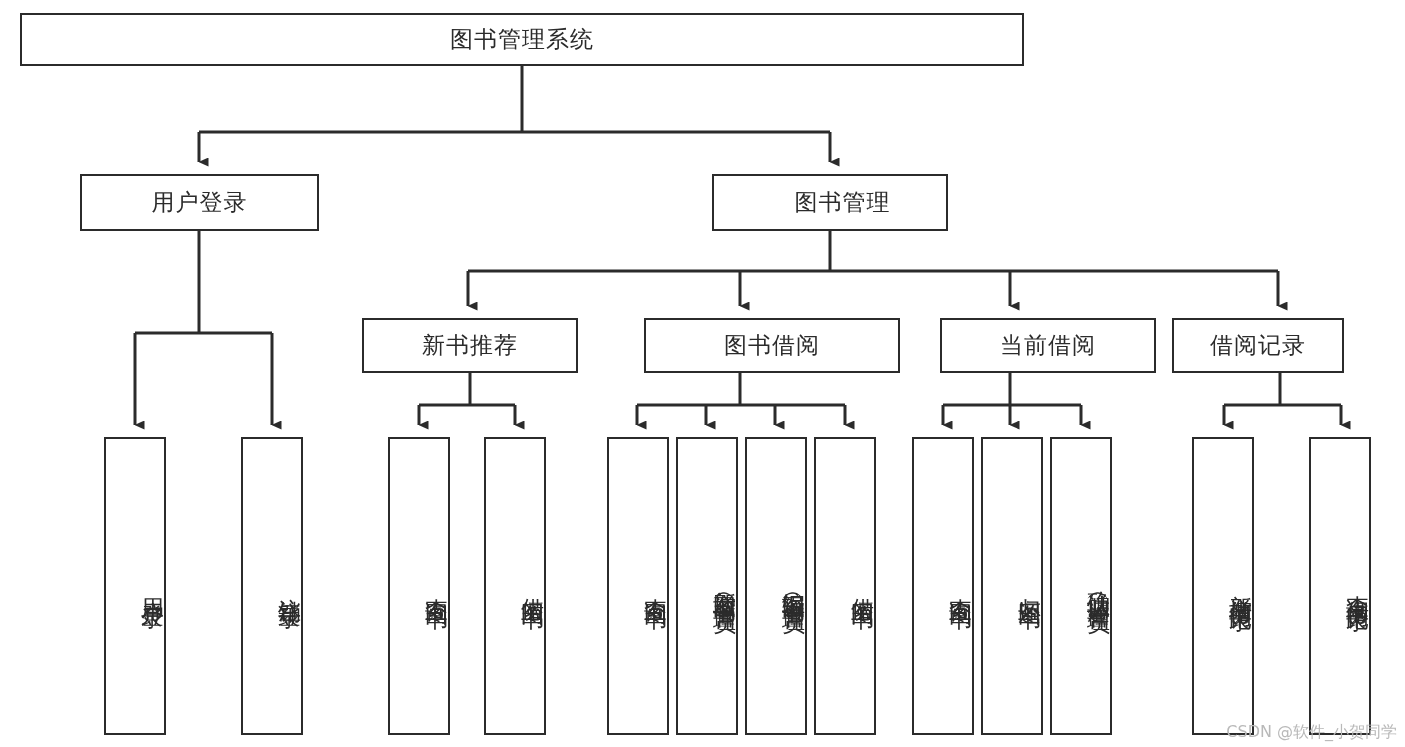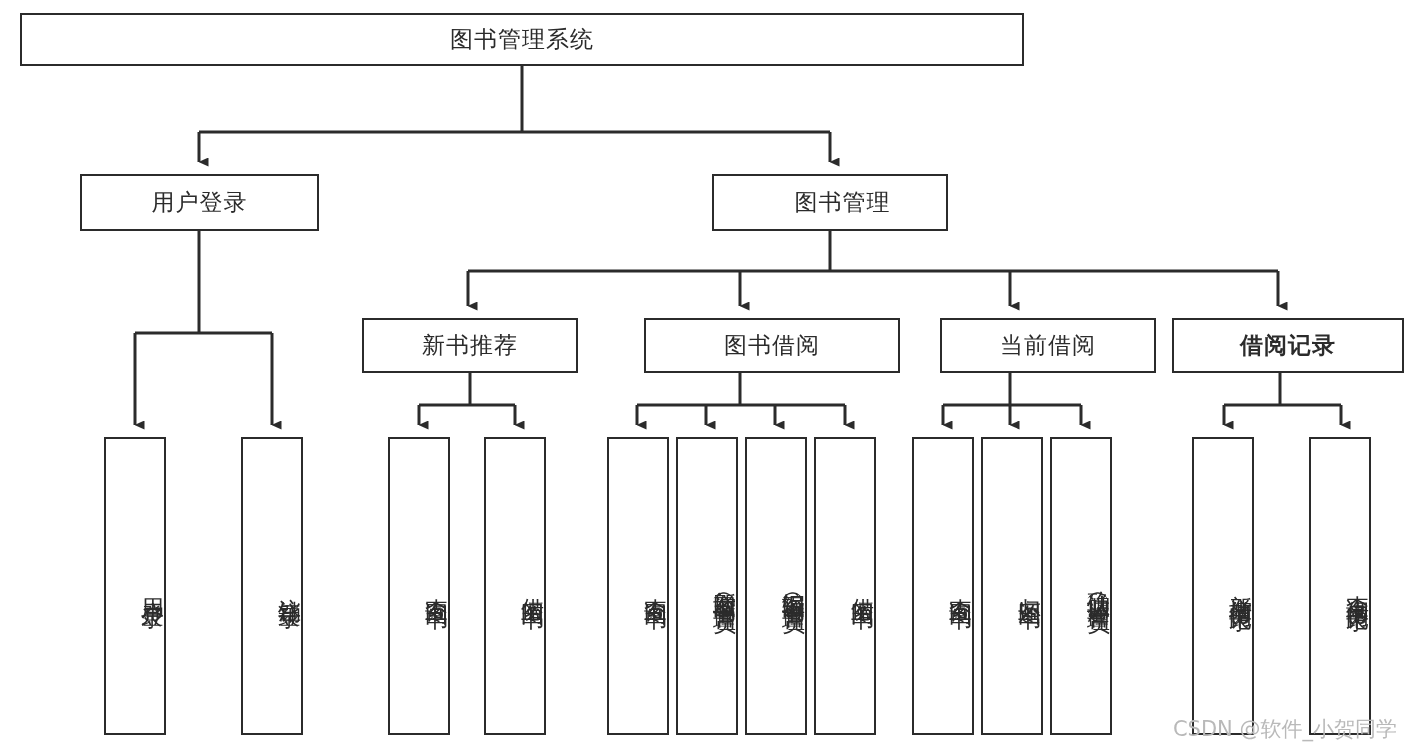--- a/index.html
+++ b/index.html
@@ -55,21 +55,21 @@
   .node.vert .vlabel {
     writing-mode: vertical-rl;
     text-orientation: upright;
     display: block;
     white-space: nowrap;
   }
   .watermark {
     position: absolute;
     right: 8px;
     bottom: 4px;
-    font-size: 21px;
+    font-size: 16px;
     color: #b9b9b9;
     white-space: nowrap;
     font-family: "DejaVu Sans", "Liberation Sans", sans-serif;
   }
 </style>
 </head>
 <body>
 
 <div id="diagram-root">
 
@@ -136,21 +136,21 @@
 
   <div class="node horiz" style="left: 362px; top: 318px; width: 216px; height: 55px;">
     <span>新书推荐</span>
   </div>
   <div class="node horiz" style="left: 632px; top: 318px; width: 256px; height: 55px; margin-left: 12px;">
     <span>图书借阅</span>
   </div>
   <div class="node horiz" style="left: 940px; top: 318px; width: 216px; height: 55px;">
     <span>当前借阅</span>
   </div>
-  <div class="node horiz" style="left: 1172px; top: 318px; width: 232px; height: 55px; font-weight: bold;">
+  <div class="node horiz" style="left: 1172px; top: 318px; width: 172px; height: 55px;">
     <span>借阅记录</span>
   </div>
 
   <div class="node vert" style="left: 104px; top: 437px; width: 62px; height: 298px;">
     <span class="vlabel">用户登录</span>
   </div>
   <div class="node vert" style="left: 241px; top: 437px; width: 62px; height: 298px;">
     <span class="vlabel">注销登录</span>
   </div>
   <div class="node vert" style="left: 388px; top: 437px; width: 62px; height: 298px;">

